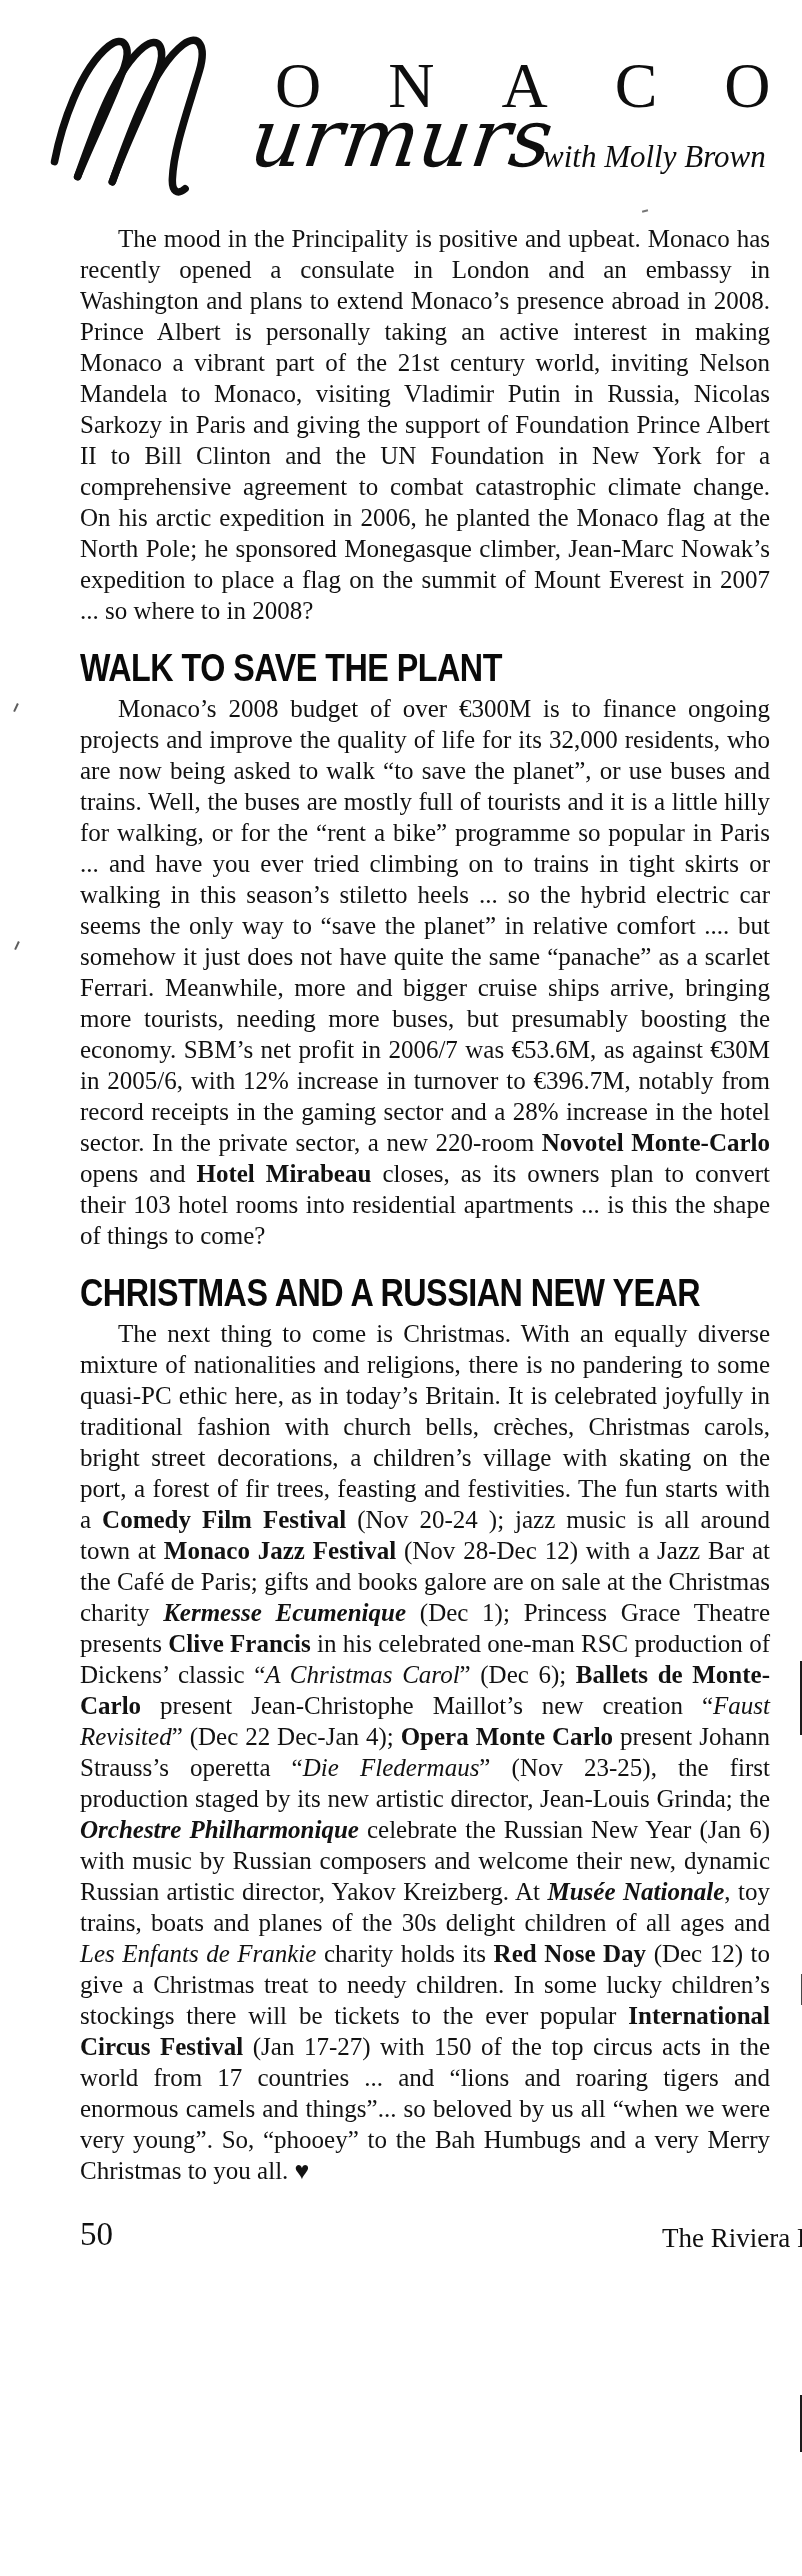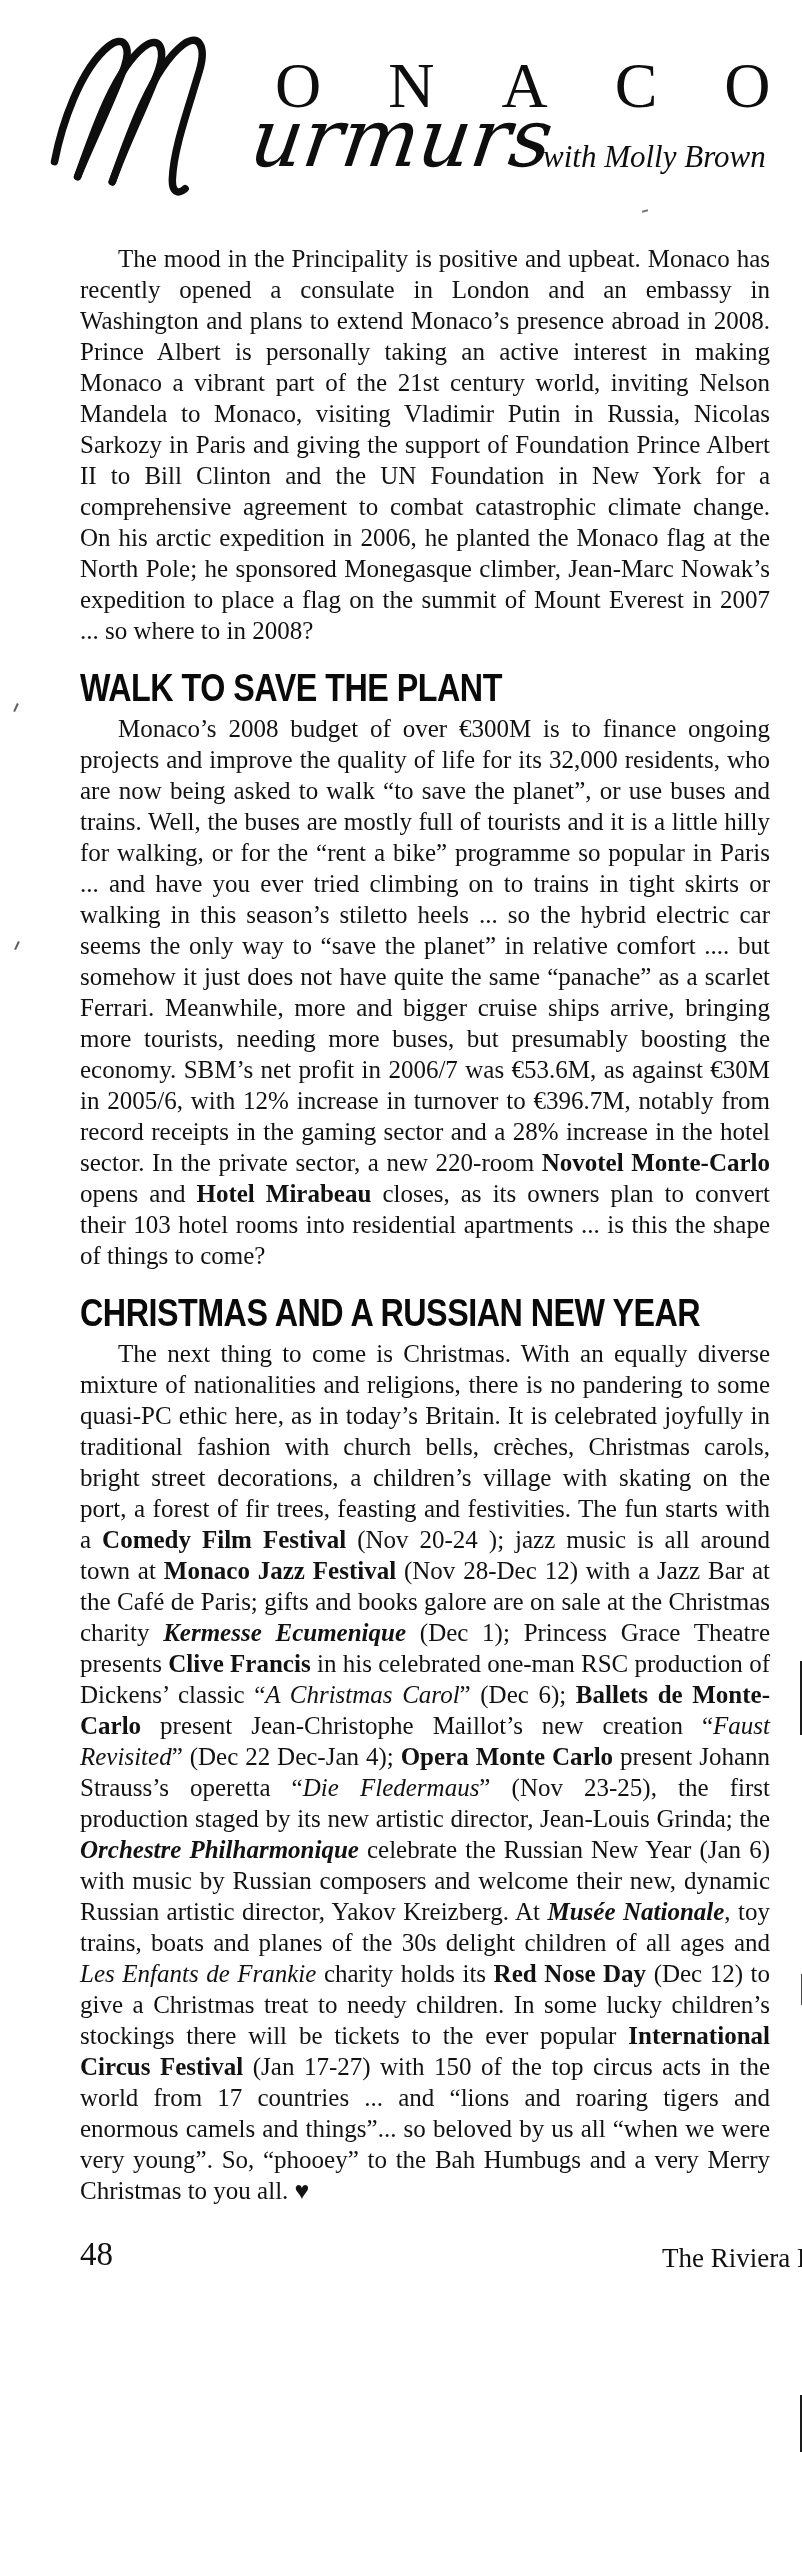--- a/index.html
+++ b/index.html
@@ -41,21 +41,21 @@
   }
   .byline {
     position: absolute; left: 543px; top: 141px;
     font-style: italic;
     font-size: 31px; line-height: 1;
     color: #0e0e0e;
     white-space: nowrap;
   }
 
   
-  .column { position: relative; padding: 3.4px 32.5px 0 80px; margin-top: 20px; }
+  .column { position: relative; padding: 3.4px 32.5px 0 80px; }
   .body-text {
     width: 690px; margin: 0;
     font-size: 25px; line-height: 31px;
     text-align: justify;
     text-indent: 38px;
     color: #121212;
   }
   .section-heading {
     margin: 23px 0 5.7px 0;
     font-family: "Liberation Sans", sans-serif;
@@ -122,21 +122,21 @@
       <h2 class="section-heading">WALK TO SAVE THE PLANT</h2>
       <p class="body-text"><span>Monaco’s 2008 budget of over €300M is to finance ongoing projects and improve the quality of life for its 32,000 residents, who are now being asked to walk “to save the planet”, or use buses and trains. Well, the buses are mostly full of tourists and it is a little hilly for walking, or for the “rent a bike” programme so popular in Paris ... and have you ever tried climbing on to trains in tight skirts or walking in this season’s stiletto heels ... so the hybrid electric car seems the only way to “save the planet” in relative comfort .... but somehow it just does not have quite the same “panache” as a scarlet Ferrari. Meanwhile, more and bigger cruise ships arrive, bringing more tourists, needing more buses, but presumably boosting the economy. SBM’s net profit in 2006/7 was €53.6M, as against €30M in 2005/6, with 12% increase in turnover to €396.7M, notably from record receipts in the gaming sector and a 28% increase in the hotel sector. In the private sector, a new 220-room </span><span style="font-weight: bold;">Novotel Monte-Carlo</span><span> opens and </span><span style="font-weight: bold;">Hotel Mirabeau</span><span> closes, as its owners plan to convert their 103 hotel rooms into residential apartments ... is this the shape of things to come?</span></p>
     </section>
 
     <section>
       <h2 class="section-heading">CHRISTMAS AND A RUSSIAN NEW YEAR</h2>
       <p class="body-text"><span>The next thing to come is Christmas. With an equally diverse mixture of nationalities and religions, there is no pandering to some quasi-PC ethic here, as in today’s Britain. It is celebrated joyfully in traditional fashion with church bells, crèches, Christmas carols, bright street decorations, a children’s village with skating on the port, a forest of fir trees, feasting and festivities. The fun starts with a </span><span style="font-weight: bold;">Comedy Film Festival</span><span> (Nov 20-24 ); jazz music is all around town at </span><span style="font-weight: bold;">Monaco Jazz Festival</span><span> (Nov 28-Dec 12) with a Jazz Bar at the Café de Paris; gifts and books galore are on sale at the Christmas charity </span><span style="font-weight: bold; font-style: italic;">Kermesse Ecumenique</span><span> (Dec 1); Princess Grace Theatre presents </span><span style="font-weight: bold;">Clive Francis</span><span> in his celebrated one-man RSC production of Dickens’ classic “</span><span style="font-style: italic;">A Christmas Carol</span><span>” (Dec 6); </span><span style="font-weight: bold;">Ballets de Monte-Carlo</span><span> present Jean-Christophe Maillot’s new creation “</span><span style="font-style: italic;">Faust Revisited</span><span>” (Dec 22 Dec-Jan 4); </span><span style="font-weight: bold;">Opera Monte Carlo</span><span> present Johann Strauss’s operetta “</span><span style="font-style: italic;">Die Fledermaus</span><span>” (Nov 23-25), the first production staged by its new artistic director, Jean-Louis Grinda; the </span><span style="font-weight: bold; font-style: italic;">Orchestre Philharmonique</span><span> celebrate the Russian New Year (Jan 6) with music by Russian composers and welcome their new, dynamic Russian artistic director, Yakov Kreizberg. At </span><span style="font-weight: bold; font-style: italic;">Musée Nationale</span><span>, toy trains, boats and planes of the 30s delight children of all ages and </span><span style="font-style: italic;">Les Enfants de Frankie</span><span> charity holds its </span><span style="font-weight: bold;">Red Nose Day</span><span> (Dec 12) to give a Christmas treat to needy children. In some lucky children’s stockings there will be tickets to the ever popular </span><span style="font-weight: bold;">International Circus Festival</span><span> (Jan 17-27) with 150 of the top circus acts in the world from 17 countries ... and “lions and roaring tigers and enormous camels and things”... so beloved by us all “when we were very young”. So, “phooey” to the Bah Humbugs and a very Merry Christmas to you all. ♥</span></p>
     </section>
 
     <footer class="footer">
-      <div class="page-number">48</div>
+      <div class="page-number">50</div>
       <div class="publication">The Riviera Re</div>
     </footer>
 
   </main>
 
   <div class="scan-mark m-r1"></div>
   <div class="scan-mark m-r2"></div>
   <div class="scan-mark m-r3"></div>
   <div class="scan-mark m-l1"></div>
   <div class="scan-mark m-l2"></div>

